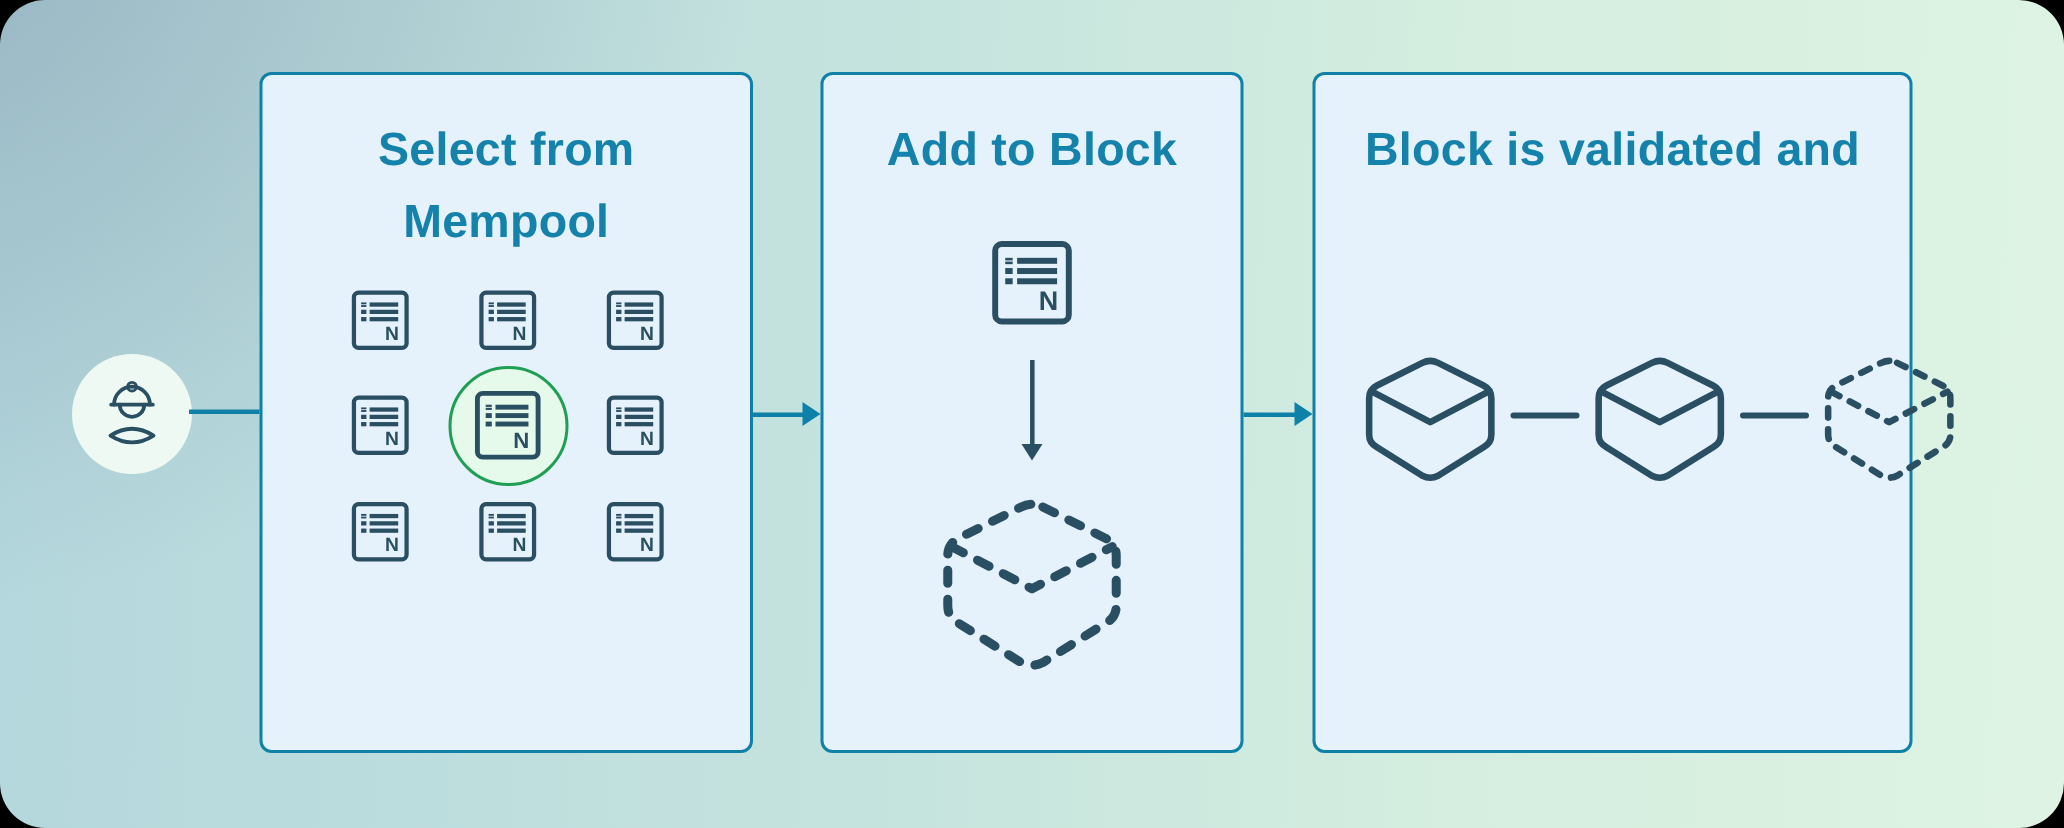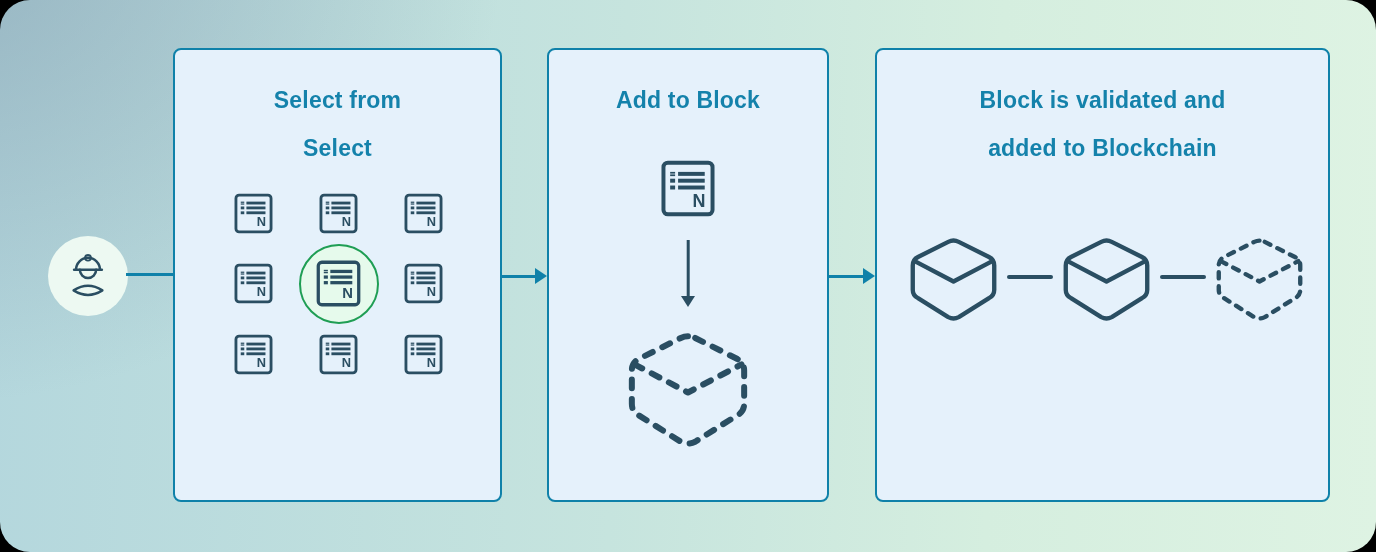--- a/index.html
+++ b/index.html
@@ -12,23 +12,23 @@
   }
   .defs { position:absolute; width:0; height:0; overflow:hidden; }
 
   
   .panel {
     position:absolute; top:48px; height:454px; box-sizing:border-box;
     background:#e5f1fb; border:2.5px solid #0f81a9; border-radius:8px;
   }
   .panel1 { left:173px; width:329px; }
   .panel2 { left:547px; width:282px; }
-  .panel3 { left:875px; width:455px; }
+  .panel3 { left:875px; width:400px; }
   .panel-title {
-    margin:26px 0 0 0; text-align:center; font-weight:700; font-size:23px;
+    margin:26px 0 0 0; text-align:center; font-weight:700; font-size:31px;
     line-height:48px; color:#1482ab; letter-spacing:0.2px;
   }
   .tl { display:block; }
 
   
   .miner {
     position:absolute; left:48px; top:236px; width:80px; height:80px; border-radius:50%;
     background:#edf9f2; display:flex; align-items:center; justify-content:center;
   }
   .miner-line { position:absolute; left:126px; top:273px; width:47px; height:3px; background:#0f81a9; }
@@ -117,21 +117,21 @@
   <div class="miner">
     <svg width="46" height="50" viewBox="0 0 48 52">
         <use href="#sym-miner"></use>
       </svg>
   </div>
   <div class="miner-line"></div>
 
   <section class="panel panel1">
     <h2 class="panel-title">
       <span class="tl">Select from</span>
-      <span class="tl">Select</span>
+      <span class="tl">Mempool</span>
     </h2>
     <div class="tx-grid">
       <div class="tx-cell">
           <svg width="39" height="41" viewBox="0 0 44 46">
             <use href="#sym-tx"></use>
           </svg>
         </div>
       <div class="tx-cell">
           <svg width="39" height="41" viewBox="0 0 44 46">
             <use href="#sym-tx"></use>
@@ -203,21 +203,20 @@
   </section>
 
   <div class="arrow arrow2">
     <div class="shaft"></div>
     <div class="head"></div>
   </div>
 
   <section class="panel panel3">
     <h2 class="panel-title">
       <span class="tl">Block is validated and</span>
-      <span class="tl">added to Blockchain</span>
     </h2>
     <div class="chain">
       <svg width="97" height="90" viewBox="0 0 100 92">
           <use href="#sym-cube"></use>
         </svg>
       <div class="chain-link"></div>
       <svg width="97" height="90" viewBox="0 0 100 92">
           <use href="#sym-cube"></use>
         </svg>
       <div class="chain-link"></div>

